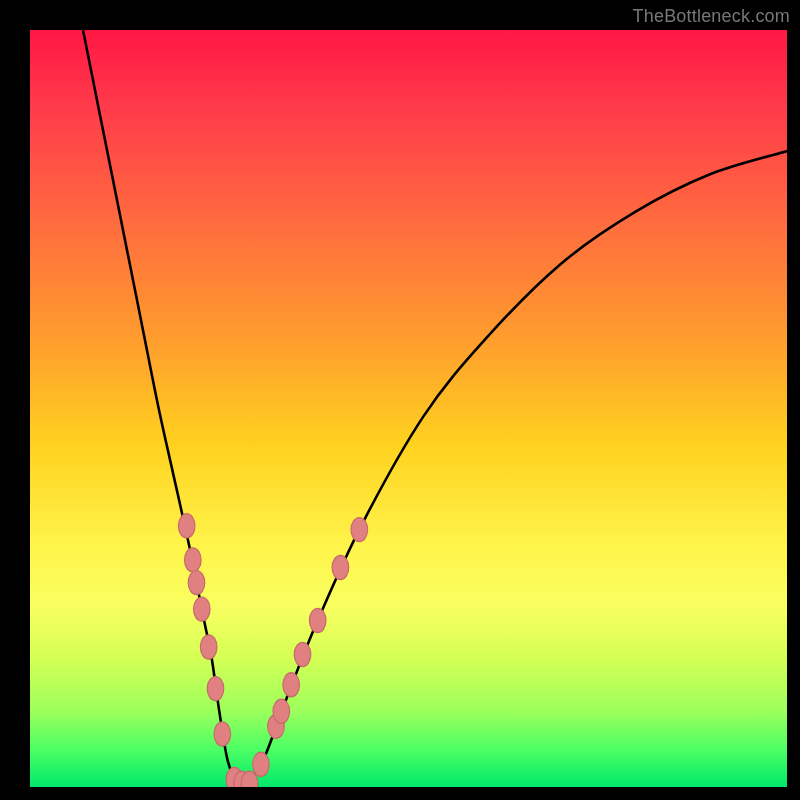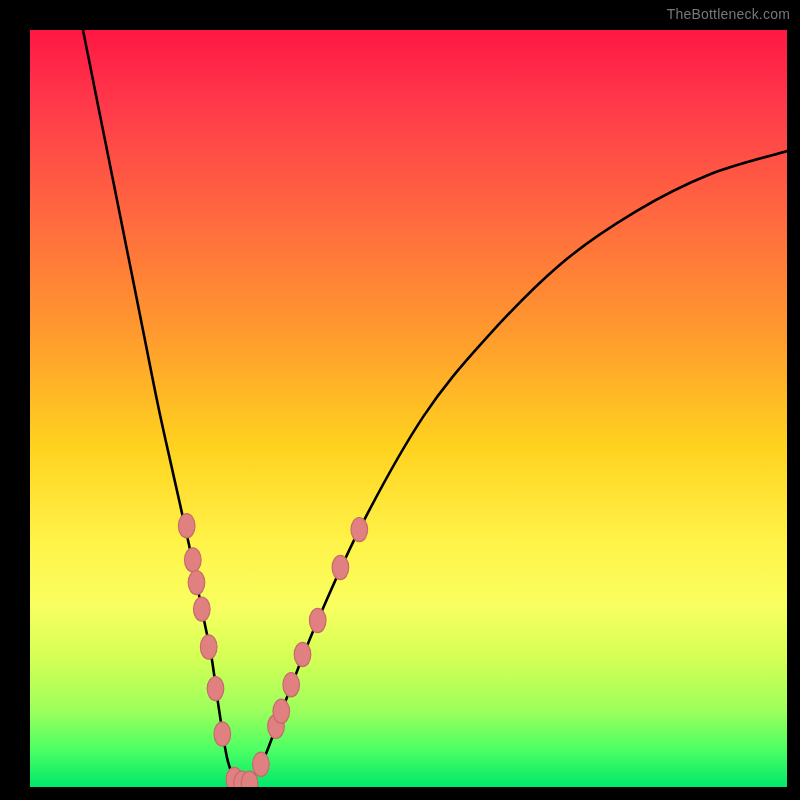--- a/index.html
+++ b/index.html
@@ -35,21 +35,21 @@
       #9cff5c 90%,
       #4dff64 95%,
       #00e86a 100%
     );
   }
   .watermark {
     position: absolute;
     top: 6px;
     right: 10px;
     color: #777;
-    font-size: 14px;
+    font-size: 18px;
     font-weight: 400;
     letter-spacing: 0.2px;
     user-select: none;
   }
   svg.curve {
     position: absolute;
     left: 0; top: 0;
     width: 757px; height: 757px;
   }
   .marker {

